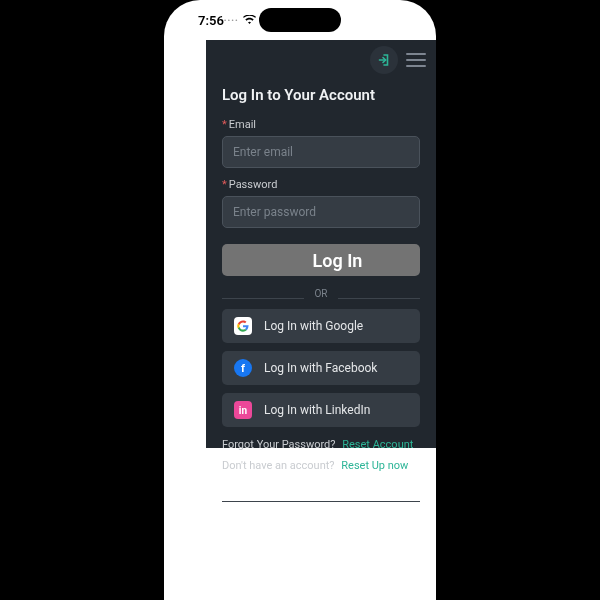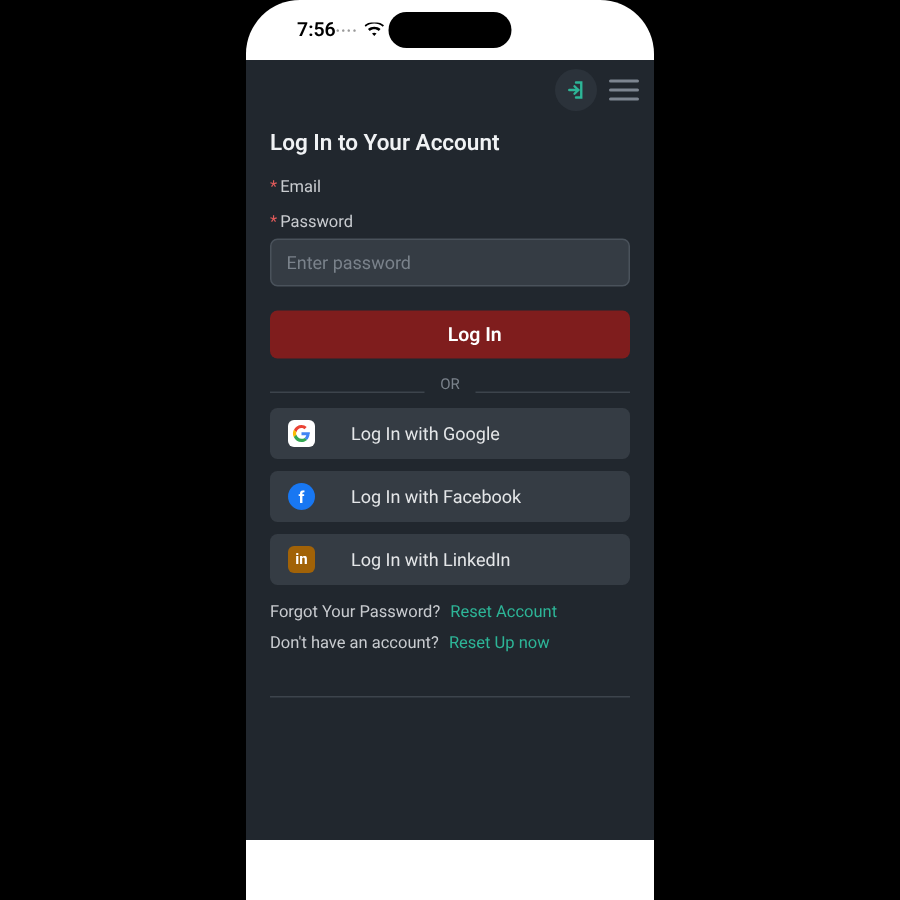--- a/index.html
+++ b/index.html
@@ -5,42 +5,42 @@
   *{box-sizing:border-box;margin:0;padding:0;font-family:-apple-system,BlinkMacSystemFont,"Segoe UI",Roboto,sans-serif;}
   body{background:#000;width:600px;height:600px;display:flex;justify-content:center;}
   .phone{width:272px;height:600px;background:#fff;position:relative;border-radius:36px 36px 0 0;overflow:hidden;}
   .status-bar{height:40px;display:flex;align-items:center;justify-content:flex-start;padding:0 24px;position:relative;}
   .time{font-size:13px;font-weight:600;color:#000;margin-left:10px;}
   .notch{position:absolute;left:50%;transform:translateX(-50%);top:8px;width:82px;height:24px;background:#000;border-radius:14px;}
   .sb-right{display:flex;align-items:center;gap:4px;}
   .dots{font-size:8px;color:#999;letter-spacing:1px;}
   .wifi-ic,.batt-ic{display:inline-block;}
   .wifi-ic svg,.batt-ic svg{display:block;}
-  .app{background:#21272e;height:520px;color:#e4e6e8;}
+  .app{background:#21272e;height:408px;color:#e4e6e8;margin-left:42px;}
   .topbar{height:40px;display:flex;align-items:center;justify-content:flex-end;padding:0 10px;gap:8px;}
   .enter-icon{width:28px;height:28px;border-radius:14px;background:#2b323a;display:flex;align-items:center;justify-content:center;color:#2db597;}
   .burger{display:flex;flex-direction:column;gap:4px;cursor:pointer;}
   .burger span{width:20px;height:2px;background:#7d8590;border-radius:1px;}
   .content{padding:6px 16px 0 16px;}
   h1{font-size:15px;font-weight:600;color:#f0f2f4;margin-bottom:14px;}
   .field{margin-bottom:10px;}
   .label{font-size:11px;color:#c9ccd0;margin-bottom:5px;display:block;}
   .req{color:#e05a5a;margin-right:2px;}
   .input{width:100%;height:32px;background:#353c44;border:1px solid #4a525b;border-radius:5px;padding:0 10px;color:#e4e6e8;font-size:12px;}
   .input::placeholder{color:#7a828b;}
-  .login-btn{width:100%;height:32px;background:#7f1d1d;border:none;border-radius:5px;color:#fff;font-size:13px;font-weight:600;margin-top:6px;cursor:pointer;padding-left:33px;}
+  .login-btn{width:100%;height:32px;background:#737373;border:none;border-radius:5px;color:#fff;font-size:18px;font-weight:600;margin-top:6px;cursor:pointer;padding-left:33px;}
   .divider{display:flex;align-items:flex-end;margin:12px 0 10px 0;}
   .divider .line{flex:1;height:1px;background:#3d444c;}
   .divider .or{padding:0 10px;font-size:10px;color:#7a828b;}
-  .social{width:100%;height:34px;background:#353c44;border:none;border-radius:5px;display:flex;align-items:center;padding:0 12px;gap:24px;margin-bottom:8px;color:#e4e6e8;font-size:12px;cursor:pointer;text-align:left;}
+  .social{width:100%;height:34px;background:#353c44;border:none;border-radius:5px;display:flex;align-items:center;padding:0 12px;gap:12px;margin-bottom:8px;color:#e4e6e8;font-size:12px;cursor:pointer;text-align:left;}
   .s-icon{width:18px;height:18px;border-radius:4px;display:flex;align-items:center;justify-content:center;font-size:11px;font-weight:700;flex-shrink:0;}
   .g-icon{background:#fff;}
   .a-icon{color:#fff;font-size:16px;}
   .f-icon{background:#1877f2;color:#fff;border-radius:9px;}
-  .l-icon{background:#a16207;color:#fff;font-size:10px;}
+  .l-icon{background:#ec4899;color:#fff;font-size:10px;}
   .footer-links{margin-top:8px;font-size:11px;line-height:1.9;color:#c9ccd0;}
   .link{color:#2db597;cursor:pointer;margin-left:4px;}
   .bottom-line{margin:24px 16px 0 16px;height:1px;background:#3d444c;}
 </style>
 </head>
 <body>
 
 <div class="phone">
   <div class="status-bar">
     <span class="time">7:56</span>
@@ -76,20 +76,21 @@
           <span></span>
           <span></span>
         </div>
     </div>
 
     <div class="content">
       <h1>Log In to Your Account</h1>
 
       <div class="field">
         <label class="label"><span class="req">*</span><span>Email</span></label>
+        <input class="input" placeholder="Enter email" style="">
       </div>
 
       <div class="field">
         <label class="label"><span class="req">*</span><span>Password</span></label>
         <input type="password" class="input" placeholder="Enter password" style="">
       </div>
 
       <button class="login-btn">Log In</button>
 
       <div class="divider">

